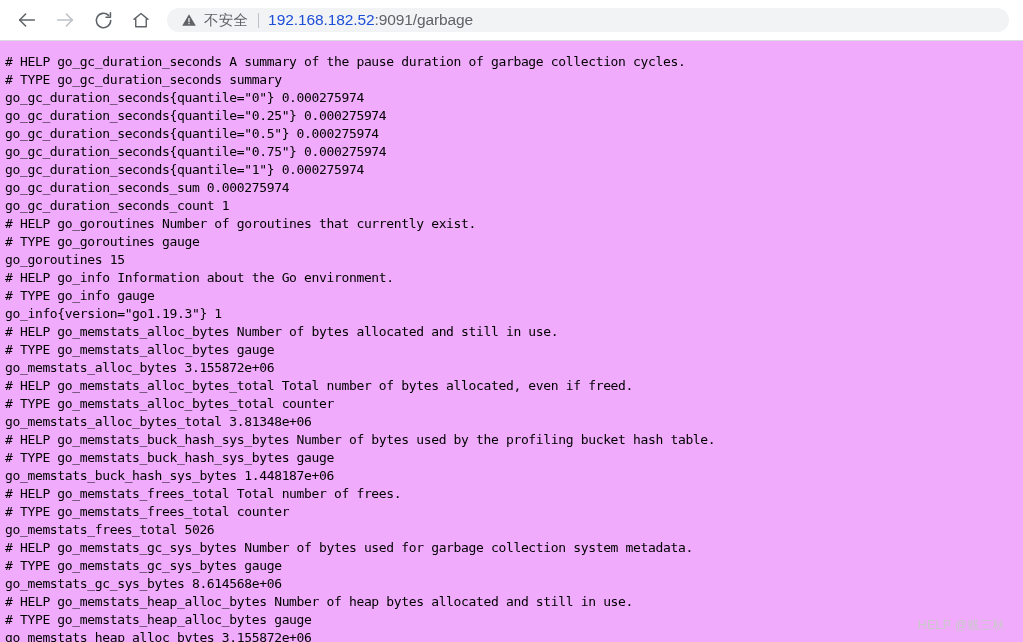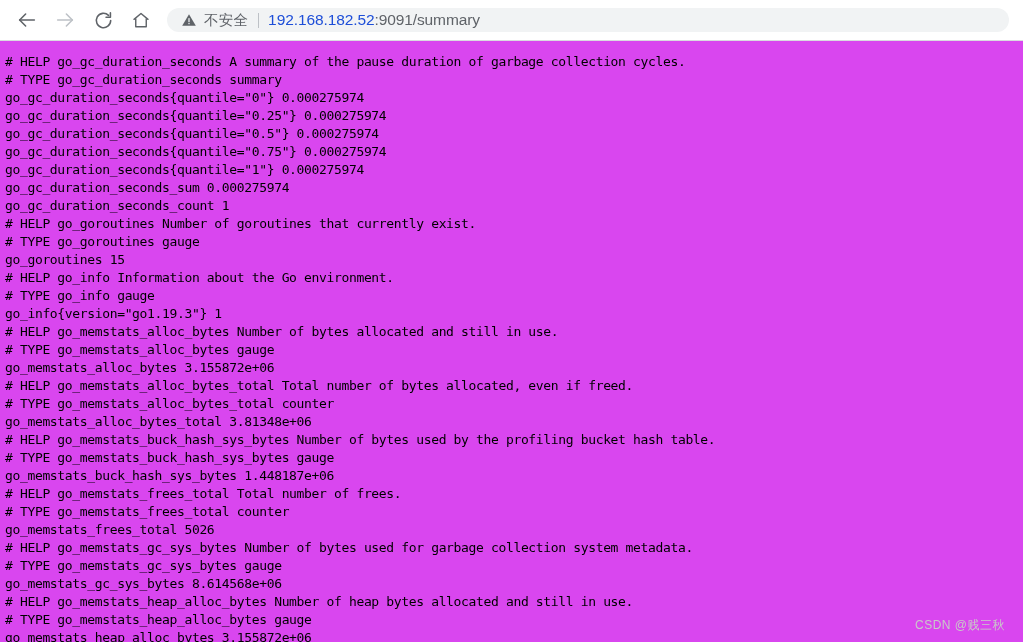--- a/index.html
+++ b/index.html
@@ -80,21 +80,21 @@
   .url-host { color: #1d4ed8; }
   .url-rest { color: #5f6368; }
 
   
   .page-body {
     position: absolute;
     top: 41px;
     left: 0;
     right: 0;
     bottom: 0;
-    background: #d946ef;
+    background: #f0abfc;
     overflow: hidden;
   }
   pre.metrics {
     margin: 0;
     padding: 12px 0 0 5px;
     font-family: "DejaVu Sans Mono", "Liberation Mono", monospace;
     font-size: 13px;
     line-height: 18px;
     color: #000000;
     white-space: pre;
@@ -157,21 +157,21 @@
   <div class="omnibox">
     <span class="warn-icon">
       <svg width="16" height="16" viewBox="0 0 24 24">
         <path d="M12 3.2 22.2 20.6H1.8Z" fill="#5f6368"></path>
         <rect x="11.05" y="9.2" width="1.9" height="6" fill="#f1f3f4"></rect>
         <rect x="11.05" y="16.4" width="1.9" height="1.9" fill="#f1f3f4"></rect>
       </svg>
     </span>
     <span class="not-secure">不安全</span>
     <span class="omni-sep"></span>
-    <span class="url-text" title="192.168.182.52:9091/metrics"><span class="url-host">192.168.182.52</span><span class="url-rest">:9091/summary</span></span>
+    <span class="url-text" title="192.168.182.52:9091/metrics"><span class="url-host">192.168.182.52</span><span class="url-rest">:9091/garbage</span></span>
   </div>
 </div>
 
 <div class="page-body">
   <pre class="metrics"># HELP go_gc_duration_seconds A summary of the pause duration of garbage collection cycles.
 # TYPE go_gc_duration_seconds summary
 go_gc_duration_seconds{quantile="0"} 0.000275974
 go_gc_duration_seconds{quantile="0.25"} 0.000275974
 go_gc_duration_seconds{quantile="0.5"} 0.000275974
 go_gc_duration_seconds{quantile="0.75"} 0.000275974
@@ -197,13 +197,13 @@
 # TYPE go_memstats_frees_total counter
 go_memstats_frees_total 5026
 # HELP go_memstats_gc_sys_bytes Number of bytes used for garbage collection system metadata.
 # TYPE go_memstats_gc_sys_bytes gauge
 go_memstats_gc_sys_bytes 8.614568e+06
 # HELP go_memstats_heap_alloc_bytes Number of heap bytes allocated and still in use.
 # TYPE go_memstats_heap_alloc_bytes gauge
 go_memstats_heap_alloc_bytes 3.155872e+06</pre>
 </div>
 
-<div class="watermark">CSDN @贱三秋</div>
+<div class="watermark">HELP @贱三秋</div>
 
 </body></html>

